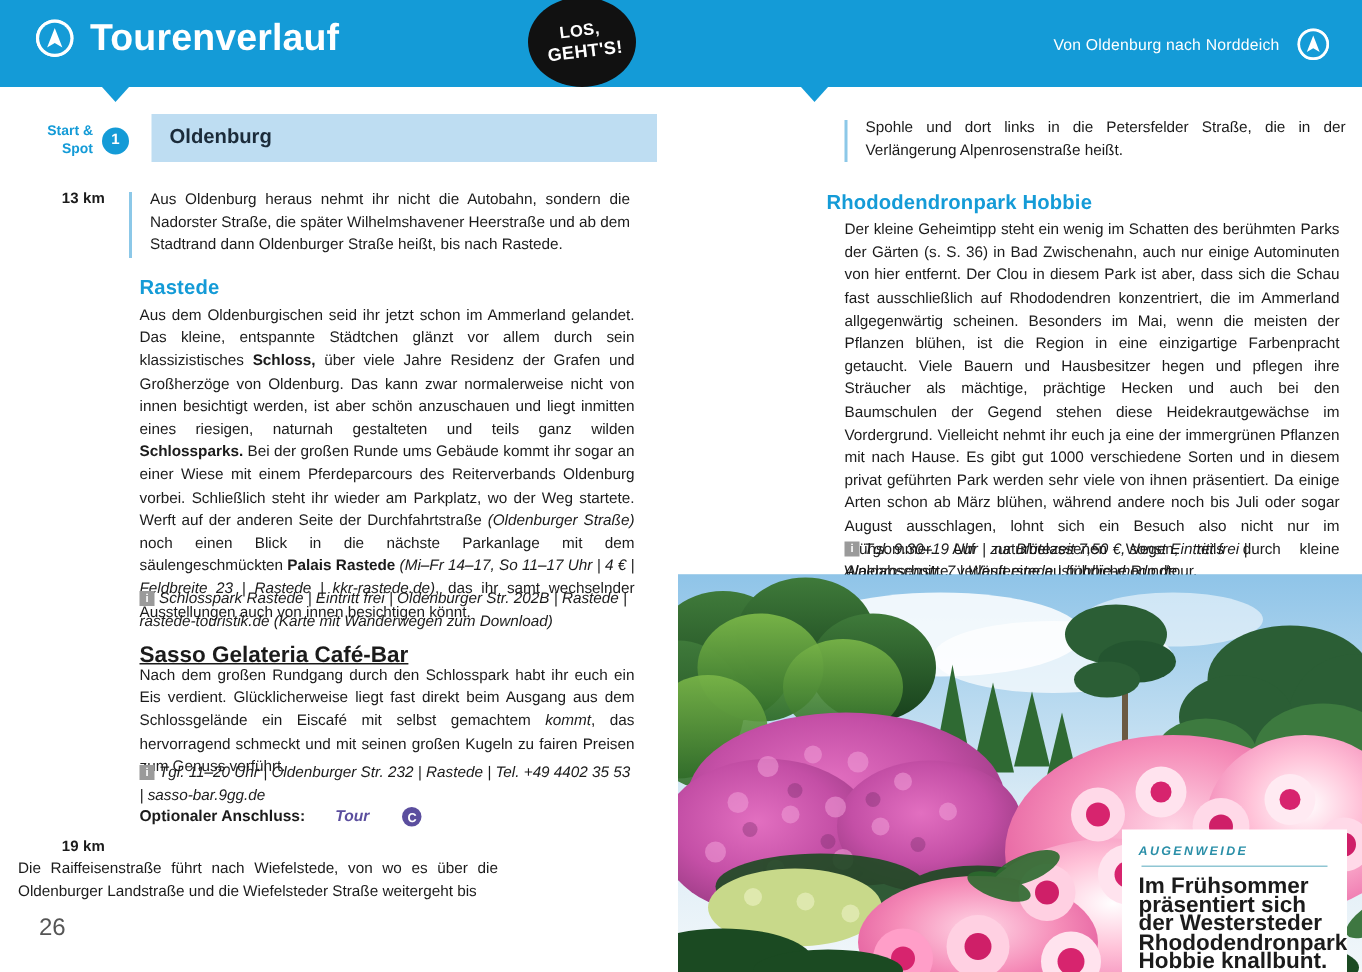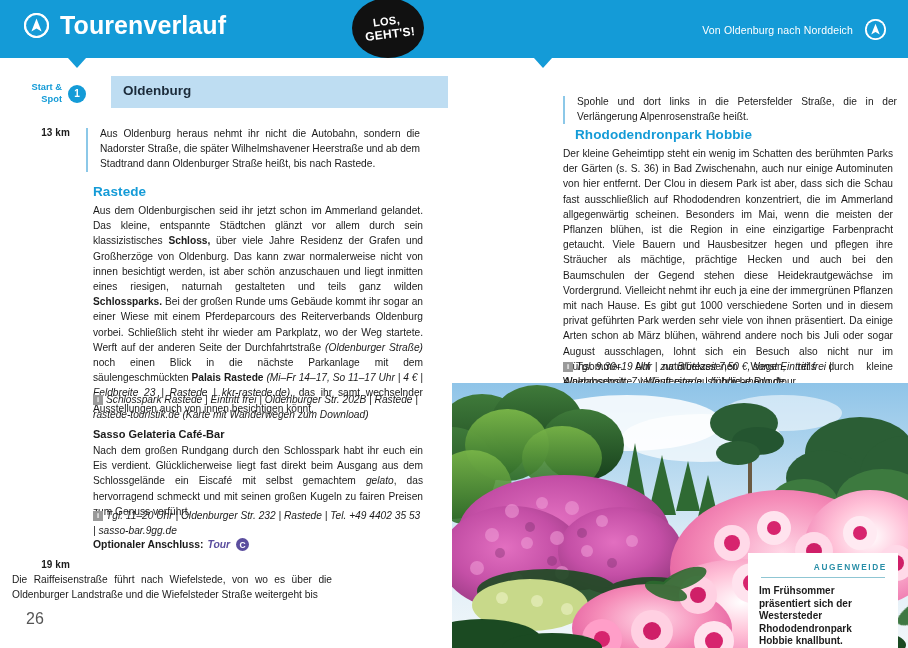--- a/index.html
+++ b/index.html
@@ -154,21 +154,21 @@
     color: #ffffff;
     font-size: 10px;
     font-weight: bold;
     display: flex;
     align-items: center;
     justify-content: center;
     margin: 3px 0 0 6px;
     flex: none;
   }
   .spot-box {
-    margin-left: 25px;
+    margin-left: 15px;
     width: 337px;
     background: #BEDDF2;
     padding: 7px 12px 9px 12px;
   }
   .spot-title {
     font-size: 13.5px;
     font-weight: bold;
     color: #1b2b3a;
     line-height: 16px;
   }
@@ -209,21 +209,21 @@
     width: 320px;
     font-size: 10.2px;
     line-height: 15.2px;
     text-align: justify;
     color: #1b1b1b;
   }
 
   
   .cont-row {
     position: absolute;
-    left: 0; top: 94px;
+    left: 0; top: 78px;
     display: flex;
     align-items: flex-start;
     width: 453px;
   }
   .cont-bar {
     width: 2px;
     background: #8CC8E8;
     margin-top: 2px;
     align-self: stretch;
     flex: none;
@@ -251,23 +251,24 @@
     font-size: 10.2px;
     line-height: 15.2px;
     text-align: justify;
     color: #1b1b1b;
   }
   .body-p b { font-weight: bold; }
   .body-p i { font-style: italic; }
 
   .sub-head {
     position: absolute;
-    font-size: 11px;
-    font-weight: bold;
-    color: #1b1b1b;
+    font-size: 15px;
+    font-weight: bold;
+    color: #1b1b1b;
+    text-decoration: underline;
   }
 
   
   .info-p {
     position: absolute;
     font-size: 10.2px;
     font-style: italic;
     line-height: 15.2px;
     color: #1b1b1b;
   }
@@ -285,21 +286,21 @@
     margin-right: 3px;
   }
 
   .tour-line {
     position: absolute;
     font-size: 10.4px;
     font-weight: bold;
     color: #1b1b1b;
     display: flex;
     align-items: center;
-    gap: 4px;
+    gap: 20px;
   }
   .tour-word { color: #5B4E9E; font-style: italic; }
   .tour-badge {
     width: 13px; height: 13px;
     border-radius: 50%;
     background: #5B4E9E;
     color: #ffffff;
     font-size: 8.5px;
     font-weight: bold;
     display: flex;
@@ -331,30 +332,31 @@
     left: 748px; top: 553px;
     width: 150px;
     background: #ffffff;
     padding: 9px 11px 10px 11px;
   }
   .cap-title {
     font-size: 8.3px;
     font-weight: bold;
     letter-spacing: 1.6px;
     color: #2A8FA8;
-    text-align: right;
+    text-align: left;
     padding-bottom: 5px;
+    font-style: italic;
   }
   .cap-rule {
     height: 1px;
     background: #8FC6D3;
     margin: 0 2px 7px 2px;
   }
   .cap-text {
-    font-size: 10px;
+    font-size: 15px;
     font-weight: bold;
     line-height: 12.6px;
     color: #1b1b1b;
   }
 </style>
 </head>
 <body>
 
 <div class="page">
 
@@ -415,21 +417,21 @@
       <span>Aus dem Oldenburgischen seid ihr jetzt schon im Ammerland gelandet. Das kleine, entspannte Städtchen glänzt vor allem durch sein klassizistisches </span><b>Schloss,</b><span> über viele Jahre Residenz der Grafen und Großherzöge von Oldenburg. Das kann zwar normalerweise nicht von innen besichtigt werden, ist aber schön anzuschauen und liegt inmitten eines riesigen, naturnah gestalteten und teils ganz wilden </span><b>Schlossparks.</b><span> Bei der großen Runde ums Gebäude kommt ihr sogar an einer Wiese mit einem Pferdeparcours des Reiterverbands Oldenburg vorbei. Schließlich steht ihr wieder am Parkplatz, wo der Weg startete. Werft auf der anderen Seite der Durchfahrtstraße </span><i>(Oldenburger Straße)</i><span> noch einen Blick in die nächste Parkanlage mit dem säulengeschmückten </span><b>Palais Rastede</b><i> (Mi–Fr 14–17, So 11–17 Uhr | 4 € | Feldbreite 23 | Rastede | kkr-rastede.de)</i><span>, das ihr samt wechselnder Ausstellungen auch von innen besichtigen könnt.</span>
     </div>
 
     <div class="info-p" style="left:93px; top:392px; width:330px;">
       <span class="i-icon">i</span><span>Schlosspark Rastede | Eintritt frei | Oldenburger Str. 202B | Rastede | rastede-touristik.de (Karte mit Wanderwegen zum Download)</span>
     </div>
 
     <div class="sub-head" style="left:93px; top:428px;">Sasso Gelateria Café-Bar</div>
 
     <div class="body-p" style="left:93px; top:443px; width:330px;">
-      <span>Nach dem großen Rundgang durch den Schlosspark habt ihr euch ein Eis verdient. Glücklicherweise liegt fast direkt beim Ausgang aus dem Schlossgelände ein Eiscafé mit selbst gemachtem </span><i>gelato</i><span>, das hervorragend schmeckt und mit seinen großen Kugeln zu fairen Preisen zum Genuss verführt.</span>
+      <span>Nach dem großen Rundgang durch den Schlosspark habt ihr euch ein Eis verdient. Glücklicherweise liegt fast direkt beim Ausgang aus dem Schlossgelände ein Eiscafé mit selbst gemachtem </span><i>kommt</i><span>, das hervorragend schmeckt und mit seinen großen Kugeln zu fairen Preisen zum Genuss verführt.</span>
     </div>
 
     <div class="info-p" style="left:93px; top:508px; width:330px;">
       <span class="i-icon">i</span><span>Tgl. 11–20 Uhr | Oldenburger Str. 232 | Rastede | Tel. +49 4402 35 53 | sasso-bar.9gg.de</span>
     </div>
 
     <div class="tour-line" style="left:93px; top:538px;">
       <span>Optionaler Anschluss:</span>
       <span class="tour-word">Tour</span>
       <span class="tour-badge">C</span>
@@ -444,21 +446,21 @@
     <div class="folio">26</div>
   </div>
 
   <div class="col col-right">
 
     <div class="cont-row">
       <div class="cont-bar"></div>
       <div class="cont-text">Spohle und dort links in die Petersfelder Straße, die in der Verlängerung Alpenrosenstraße heißt.</div>
     </div>
 
-    <div class="sec-head" style="left:120px; top:127px;">Rhododendronpark Hobbie</div>
+    <div class="sec-head" style="left:96px; top:127px;">Rhododendronpark Hobbie</div>
 
     <div class="body-p" style="left:108px; top:146px; width:330px;">Der kleine Geheimtipp steht ein wenig im Schatten des berühmten Parks der Gärten (s. S. 36) in Bad Zwischenahn, auch nur einige Autominuten von hier entfernt. Der Clou in diesem Park ist aber, dass sich die Schau fast ausschließlich auf Rhododendren konzentriert, die im Ammerland allgegenwärtig scheinen. Besonders im Mai, wenn die meisten der Pflanzen blühen, ist die Region in eine einzigartige Farbenpracht getaucht. Viele Bauern und Hausbesitzer hegen und pflegen ihre Sträucher als mächtige, prächtige Hecken und auch bei den Baumschulen der Gegend stehen diese Heidekrautgewächse im Vordergrund. Vielleicht nehmt ihr euch ja eine der immergrünen Pflanzen mit nach Hause. Es gibt gut 1000 verschiedene Sorten und in diesem privat geführten Park werden sehr viele von ihnen präsentiert. Da einige Arten schon ab März blühen, während andere noch bis Juli oder sogar August ausschlagen, lohnt sich ein Besuch also nicht nur im Frühsommer. Auf naturbelassenen Wegen, teils durch kleine Waldabschnitte, verläuft eine ausführliche Rundtour.</div>
 
     <div class="info-p" style="left:108px; top:359px; width:330px;">
       <span class="i-icon">i</span><span>Tgl. 9.30–19 Uhr | zur Blütezeit 7,50 €, sonst Eintritt frei | Alpenrosenstr. 7 | Westerstede | hobbie-rhodo.de</span>
     </div>
   </div>
 
   <div class="photo">
     <svg viewBox="0 0 456 265" preserveAspectRatio="none" aria-hidden="true">

